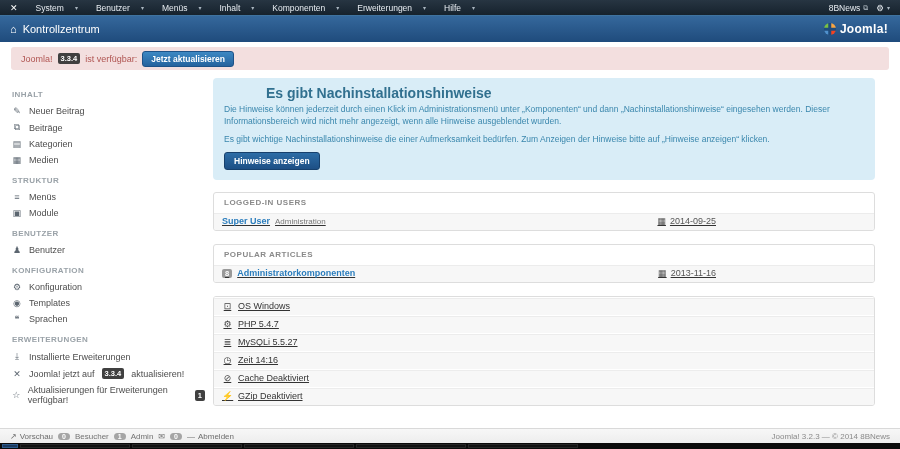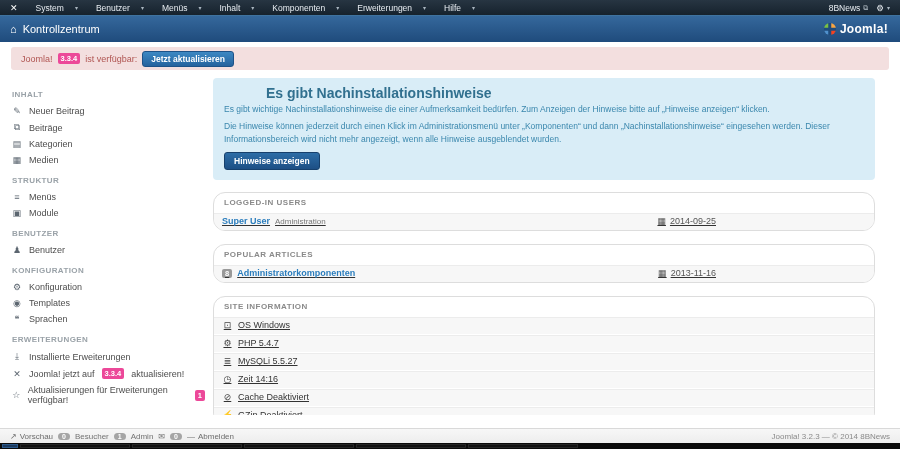--- a/index.html
+++ b/index.html
@@ -27,21 +27,21 @@
     font-size:12px; font-weight:bold; color:#fff; letter-spacing:0.3px; }
   .jmark { width:12px; height:12px; border-radius:50%; position:relative;
     background:conic-gradient(#f9a541 0 25%, #f44321 0 50%, #5091cd 0 75%, #7ac143 0); }
   .jmark::before, .jmark::after { content:""; position:absolute; left:50%; top:50%;
     width:12px; height:2.5px; background:#1f4b7c; transform:translate(-50%,-50%) rotate(0deg); }
   .jmark::after { transform:translate(-50%,-50%) rotate(90deg); }
 
   
   .update-bar { margin:5px 11px 4px 11px; background:#f3dfdf; border-radius:3px;
     padding:4px 10px; display:flex; align-items:center; gap:5px; color:#b05552; height:23px; }
-  .badge-red { background:#ec4899; color:#fff; border-radius:2px; padding:1px 3px;
+  .badge-red { background:#404040; color:#fff; border-radius:2px; padding:1px 3px;
     font-size:7.5px; font-weight:bold; }
   .btn-blue { background:linear-gradient(#3d88c3,#25639e); color:#fff; border:1px solid #1d5288;
     border-radius:3px; padding:2px 8px; font-size:8.5px; font-weight:bold; cursor:pointer; }
 
   
   .wrap { display:flex; height:341px; }
   .sidebar { width:205px; padding:8px 0 0 12px; flex-shrink:0; }
   .side-head { color:#9aa2a8; font-size:8px; font-weight:bold; letter-spacing:0.4px;
     margin:8px 0 4px 0; }
   .side-item { display:flex; align-items:center; gap:7px; padding:3px 0; color:#4d4d4d;
@@ -52,21 +52,21 @@
   
   .notice { background:#d9edf7; border-radius:4px; padding:7px 11px; color:#3a87ad;
     margin-bottom:12px; }
   .notice b { display:block; font-size:14px; margin-bottom:2px; color:#31708f;margin-left:42px; }
   .notice p { font-size:8.5px; line-height:1.45; margin-bottom:5px; }
   .btn-dark { background:linear-gradient(#2d6da6,#1d4f85); color:#fff; border:1px solid #17406c;
     border-radius:3px; padding:3px 9px; font-size:8.5px; font-weight:bold; cursor:pointer;
     margin:2px 0 3px 0; }
 
   
-  .panel { background:#fff; border:1px solid #ddd; border-radius:12px; margin-bottom:13px;
+  .panel { background:#fff; border:1px solid #ddd; border-radius:3px; margin-bottom:13px;
     overflow:hidden; }
   .panel-head { padding:5px 10px; color:#8a8a8a; font-size:8px; font-weight:bold;
     letter-spacing:0.5px; }
   .prow { background:#f7f7f7; border-top:1px solid #fff; box-shadow:inset 0 1px 0 #ececec;
     padding:3.5px 8px; display:flex; align-items:center; gap:5px;text-decoration:underline; }
   .prow a { color:#2a7dbd; font-weight:bold; text-decoration:none; cursor:pointer; }
   .meta { color:#777; font-size:8px; }
   .date { margin-left:auto; margin-right:150px; color:#555; display:flex; gap:4px;
     align-items:center; }
   .badge-gray { background:#999; color:#fff; border-radius:2px; padding:0px 3px;
@@ -217,22 +217,22 @@
     <div class="side-item">
         <span class="ico">☆</span>
         <span>Aktualisierungen für Erweiterungen verfügbar!</span>
         <span class="badge-red">1</span>
       </div>
   </div>
 
   <div class="main">
     <div class="notice">
       <b>Es gibt Nachinstallationshinweise</b>
+      <p>Die Hinweise können jederzeit durch einen Klick im Administrationsmenü unter „Komponenten“ und dann „Nachinstallationshinweise“ eingesehen werden. Dieser Informationsbereich wird nicht mehr angezeigt, wenn alle Hinweise ausgeblendet wurden.</p>
       <p>Es gibt wichtige Nachinstallationshinweise die einer Aufmerksamkeit bedürfen. Zum Anzeigen der Hinweise bitte auf „Hinweise anzeigen“ klicken.</p>
-      <p>Die Hinweise können jederzeit durch einen Klick im Administrationsmenü unter „Komponenten“ und dann „Nachinstallationshinweise“ eingesehen werden. Dieser Informationsbereich wird nicht mehr angezeigt, wenn alle Hinweise ausgeblendet wurden.</p>
       <button class="btn-dark">Hinweise anzeigen</button>
     </div>
 
     <div class="panel">
       <div class="panel-head">LOGGED-IN USERS</div>
       <div class="prow">
         <a>Super User</a>
         <span class="meta">Administration</span>
         <span class="date">
             <span>▦</span>
@@ -247,21 +247,20 @@
         <span class="badge-gray">8</span>
         <a>Administratorkomponenten</a>
         <span class="date">
             <span>▦</span>
             <span>2013-11-16</span>
           </span>
       </div>
     </div>
 
     <div class="panel">
-      <div class="panel-head">SITE INFORMATION</div>
       <div class="prow">
           <span class="info-ico">⊡</span>
           <span>OS Windows</span>
         </div>
       <div class="prow">
           <span class="info-ico">⚙</span>
           <span>PHP 5.4.7</span>
         </div>
       <div class="prow">
           <span class="info-ico">≣</span>

